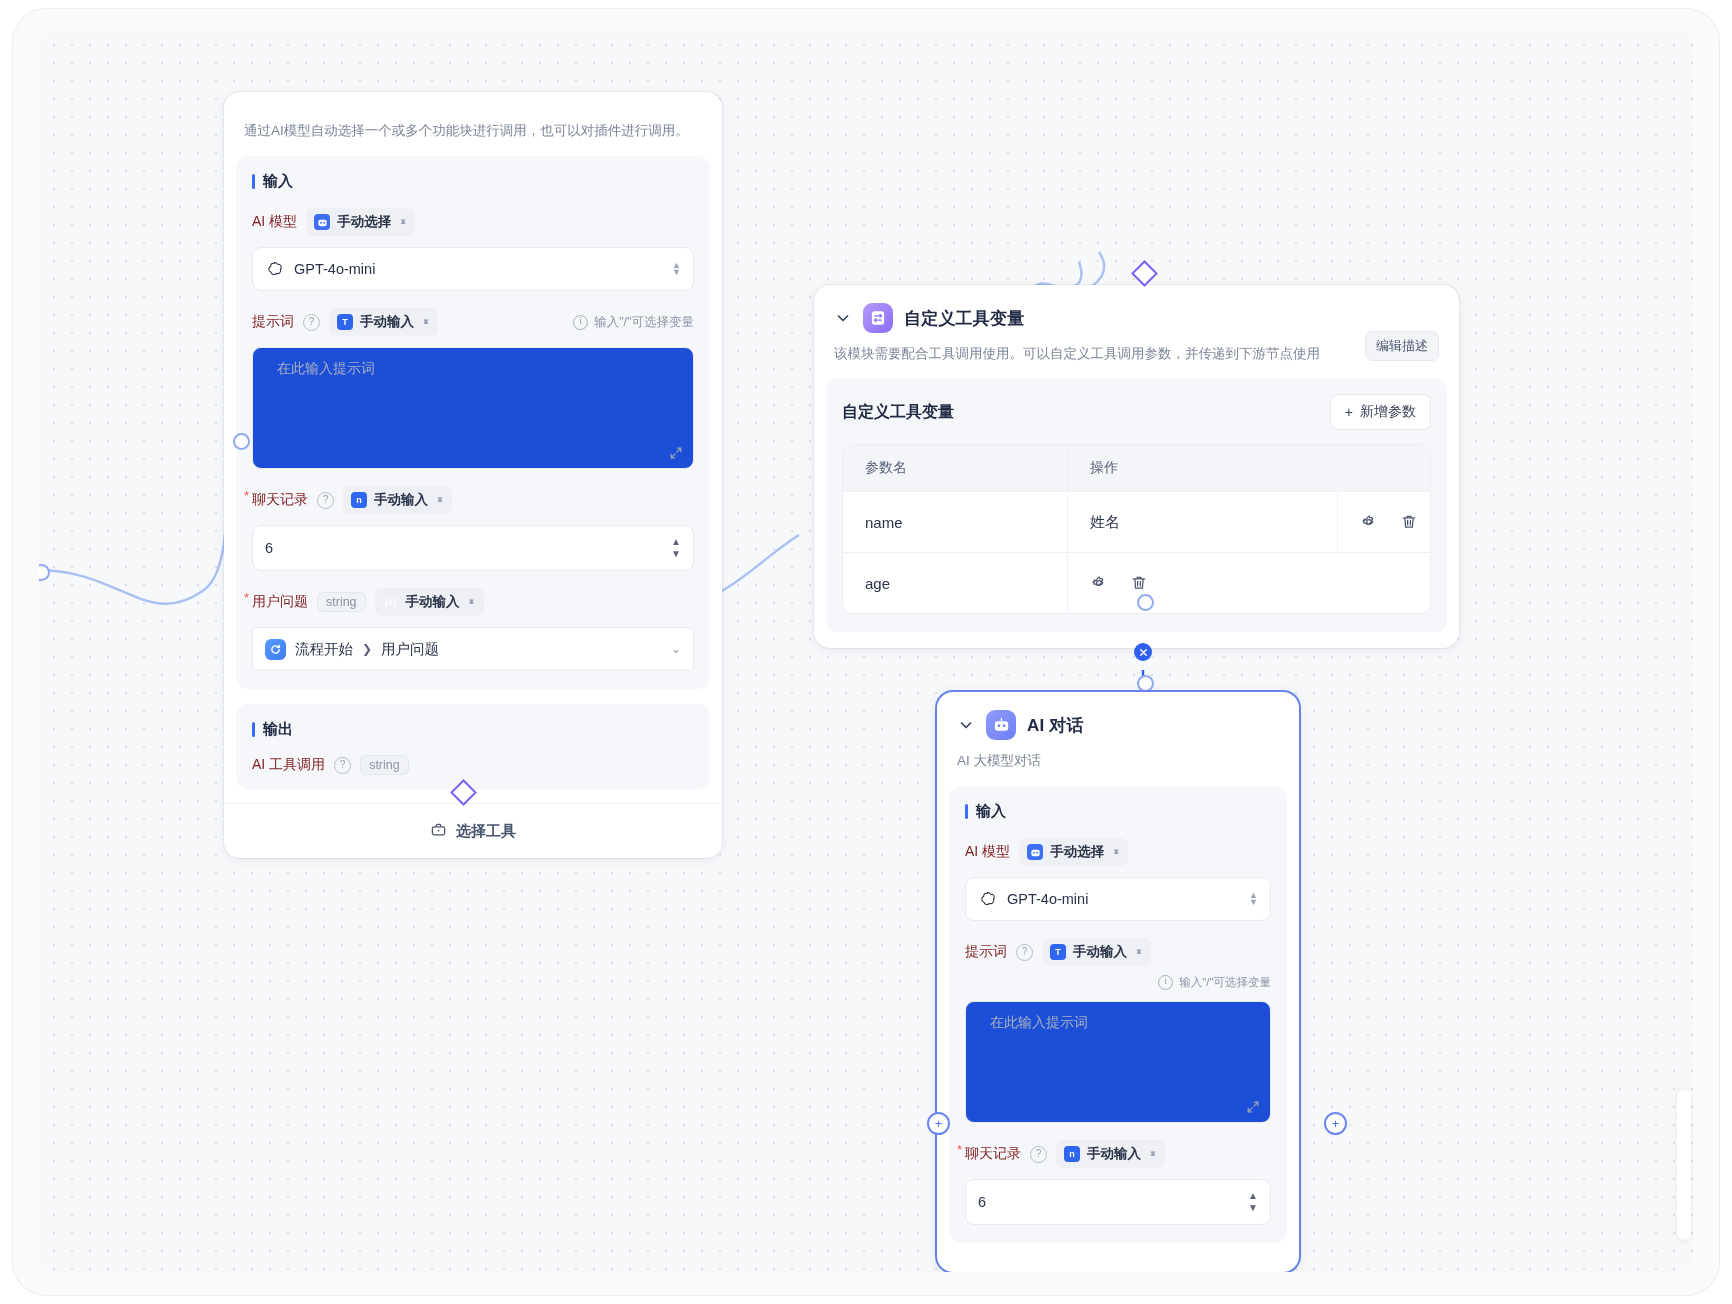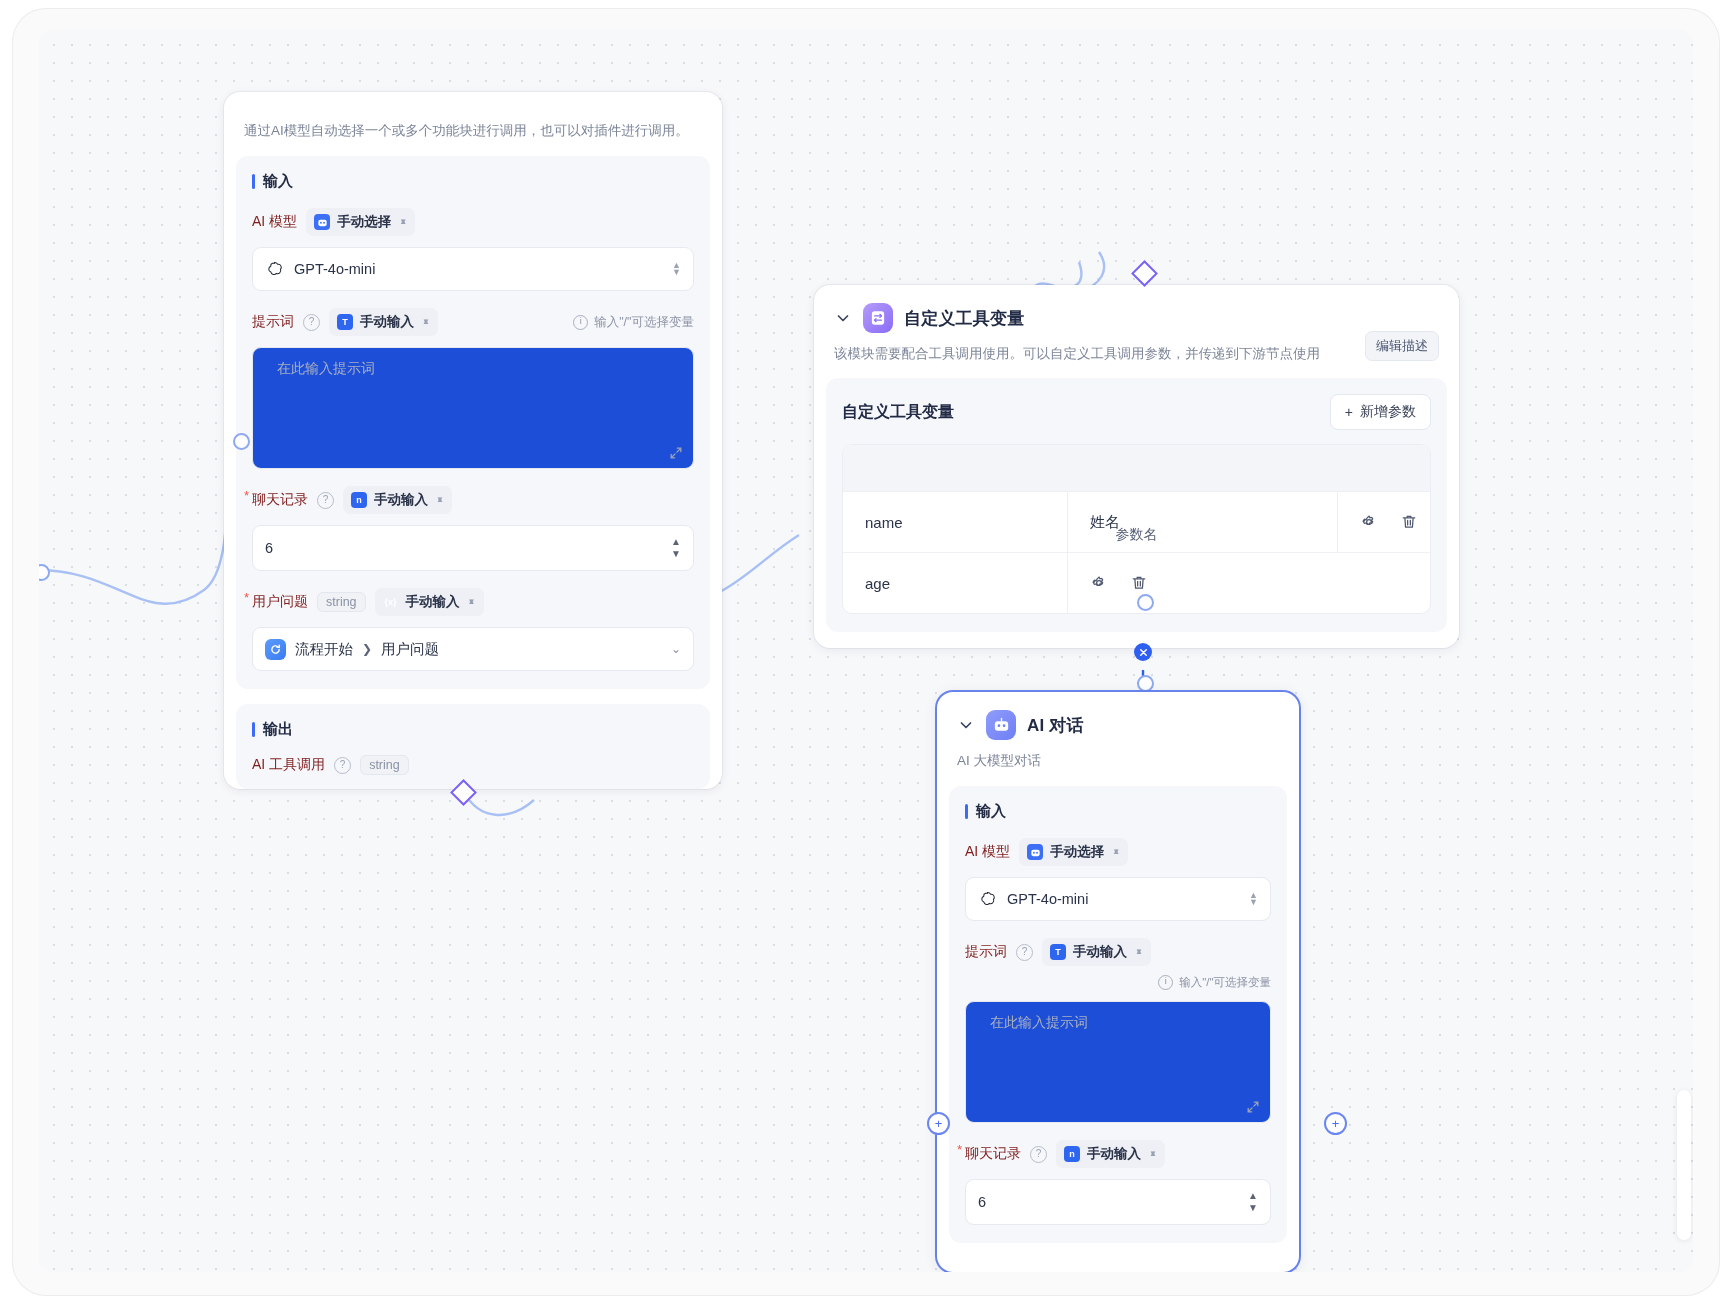--- a/index.html
+++ b/index.html
@@ -93,21 +93,21 @@
     height:96px;padding:12px 24px;font-size:14px;color:#aab1c0;position:relative;cursor:text;
   }
   .expand-ic{position:absolute;right:10px;bottom:8px;width:14px;height:14px;color:#9aa2b4;}
   .num-box{
     margin-top:11px;background:#ffffff;border:1px solid #e6e9f0;border-radius:9px;
     height:44px;display:flex;align-items:center;padding:0 12px;font-size:14.5px;color:#2b3349;position:relative;cursor:text;
   }
   .spin{position:absolute;right:12px;top:0;bottom:0;display:flex;flex-direction:column;justify-content:center;gap:4px;color:#5b6375;}
   .spin span{font-size:10px;line-height:8px;cursor:pointer;}
   .ref-box{
-    margin-top:11px;background:#ffffff;border:1px solid #e6e9f0;border-radius:9px;height:42px;
+    margin-top:11px;background:#ffffff;border:1px solid #e6e9f0;border-radius:4px;height:42px;
     display:flex;align-items:center;padding:0 12px;gap:9px;font-size:14.5px;color:#2b3349;cursor:pointer;
   }
   .ref-ic{width:21px;height:21px;border-radius:6px;background:linear-gradient(135deg,#5b9bfb,#3a7cf2);
           display:flex;align-items:center;justify-content:center;color:#fff;font-size:12px;font-weight:700;}
   .chev-dn{margin-left:auto;color:#8d94a6;font-size:12px;}
 
   .openai-ic{width:19px;height:19px;flex:0 0 19px;}
 
   .node-foot{
     border-top:1px solid #eef0f4;height:54px;display:flex;align-items:center;justify-content:center;
@@ -115,21 +115,21 @@
   }
 
   
   .vt-wrap{margin:14px 12px 16px 12px;background:#f6f7fa;border-radius:12px;padding:16px 16px 18px 16px;}
   .vt-head{display:flex;align-items:center;justify-content:space-between;}
   .vt-title{font-size:16px;font-weight:700;color:#222b45;}
   .add-btn{font-size:14px;color:#3a4257;background:#fff;border:1px solid #e4e8f0;border-radius:8px;
            padding:8px 14px;cursor:pointer;display:inline-flex;align-items:center;gap:7px;}
   .tbl{margin-top:14px;background:#fff;border:1px solid #eaedf3;border-radius:10px;overflow:hidden;}
   .tr{display:flex;align-items:center;}
-  .tr.hd{background:#f3f5f9;height:46px;font-size:14px;color:#6b real;flex-direction:column;}
+  .tr.hd{background:#f3f5f9;height:46px;font-size:14px;color:#6b real;}
   .tr.hd .td{color:#58617a;font-weight:400;font-size:14px;}
   .tr.bd{height:60px;border-top:1px solid #eef0f5;font-size:15px;color:#2b3349;}
   .td{padding:0 22px;}
   .c1{flex:0 0 180px;}
   .c2{flex:0 0 225px;border-left:1px solid #eef0f5;height:100%;display:flex;align-items:center;}
   .c3{flex:1;border-left:1px solid #eef0f5;height:100%;display:flex;align-items:center;gap:22px;}
   .c1{height:100%;display:flex;align-items:center;}
   .gear,.trash{width:18px;height:18px;color:#4f5870;cursor:pointer;}
 
   
@@ -291,20 +291,30 @@
           <i class="sec-bar"></i>
           <span>输出</span>
         </div>
         <div class="field-label-row" style="margin-top:16px;">
           <span class="flabel">AI 工具调用</span>
           <span class="qmark">?</span>
           <span class="typechip">string</span>
         </div>
       </div>
 
+      <div class="node-foot">
+        <span>
+          <svg width="17" height="17" viewBox="0 0 20 20" fill="none" stroke="#4a5570" stroke-width="1.5">
+            <rect x="2.8" y="6.8" width="14.4" height="9.4" rx="2"></rect>
+            <path d="M7.4 6.8V5.4a1.4 1.4 0 0 1 1.4-1.4h2.4a1.4 1.4 0 0 1 1.4 1.4v1.4"></path>
+            <circle cx="10" cy="11.4" r="1" fill="#4a5570" stroke="none"></circle>
+          </svg>
+        </span>
+        <span>选择工具</span>
+      </div>
     </div>
 
     <div class="port" style="left:194px;top:403px;"></div>
     <div class="port" style="left:-6px;top:534px;"></div>
     <div class="diamond" style="left:415px;top:753px;"></div>
 
     <div class="node" style="left:775px;top:255px;width:645px;">
       <div class="node-head">
         <div class="node-title-row">
           <span class="chev">

